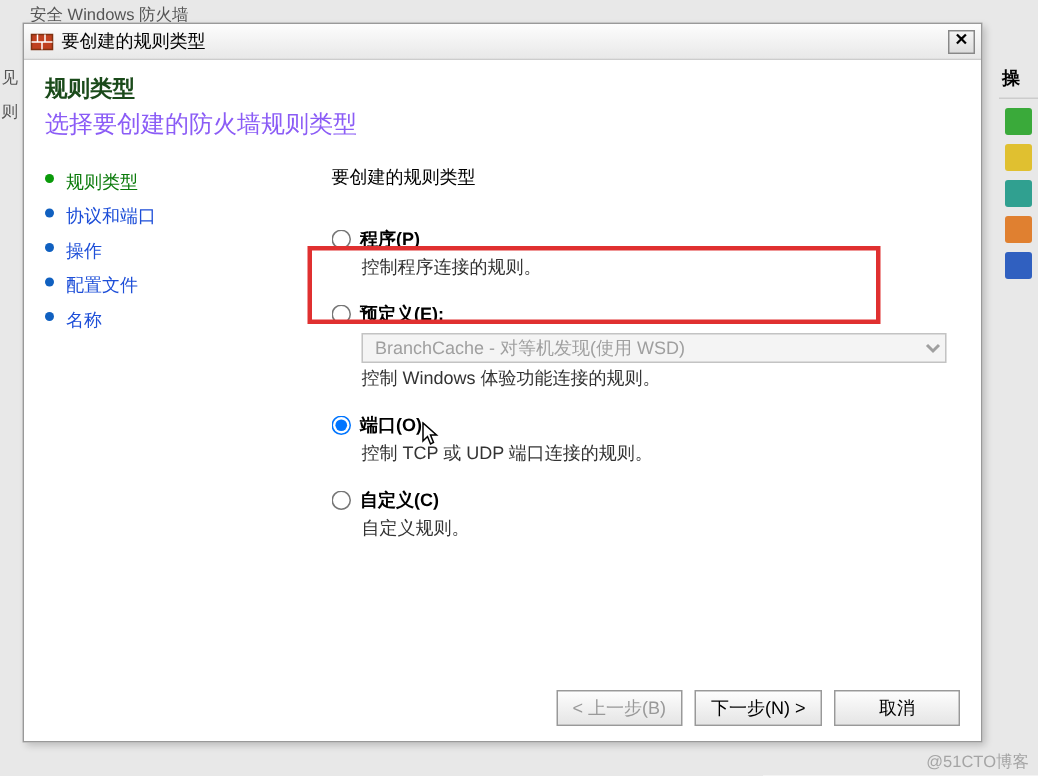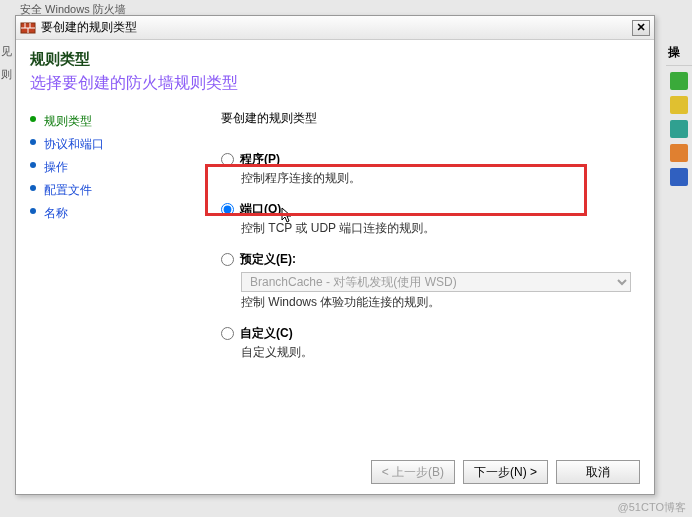--- a/index.html
+++ b/index.html
@@ -109,40 +109,40 @@
 
       <div class="radio-group">
         <div class="radio-option">
           <div class="radio-line">
               <input type="radio" name="rt" style="">
               <span class="radio-label">程序(P)</span>
             </div>
           <div class="radio-desc">控制程序连接的规则。</div>
         </div>
 
+        <div class="radio-option">
+          <div class="radio-line">
+              <input type="radio" name="rt" style="">
+              <span class="radio-label">预定义(E):</span>
+            </div>
+          <select class="predef-select" disabled="">
+            <option>BranchCache - 对等机发现(使用 WSD)</option>
+          </select>
+          <div class="radio-desc">控制 Windows 体验功能连接的规则。</div>
+        </div>
+
         <div class="radio-option" style="position:relative;">
           <div class="radio-line">
               <input type="radio" name="rt" checked="" style="">
               <span class="radio-label">端口(O)</span>
             <svg class="cursor-arrow" width="14" height="18" viewBox="0 0 14 18">
                 <path d="M1 1 L1 13 L4 10 L6 15 L8 14 L6 9 L10 9 Z" fill="#fff" stroke="#000"></path>
               </svg>
           </div>
           <div class="radio-desc">控制 TCP 或 UDP 端口连接的规则。</div>
-        </div>
-
-        <div class="radio-option">
-          <div class="radio-line">
-              <input type="radio" name="rt" style="">
-              <span class="radio-label">预定义(E):</span>
-            </div>
-          <select class="predef-select" disabled="">
-            <option>BranchCache - 对等机发现(使用 WSD)</option>
-          </select>
-          <div class="radio-desc">控制 Windows 体验功能连接的规则。</div>
         </div>
 
         <div class="radio-option">
           <div class="radio-line">
               <input type="radio" name="rt" style="">
               <span class="radio-label">自定义(C)</span>
             </div>
           <div class="radio-desc">自定义规则。</div>
         </div>
       </div>

